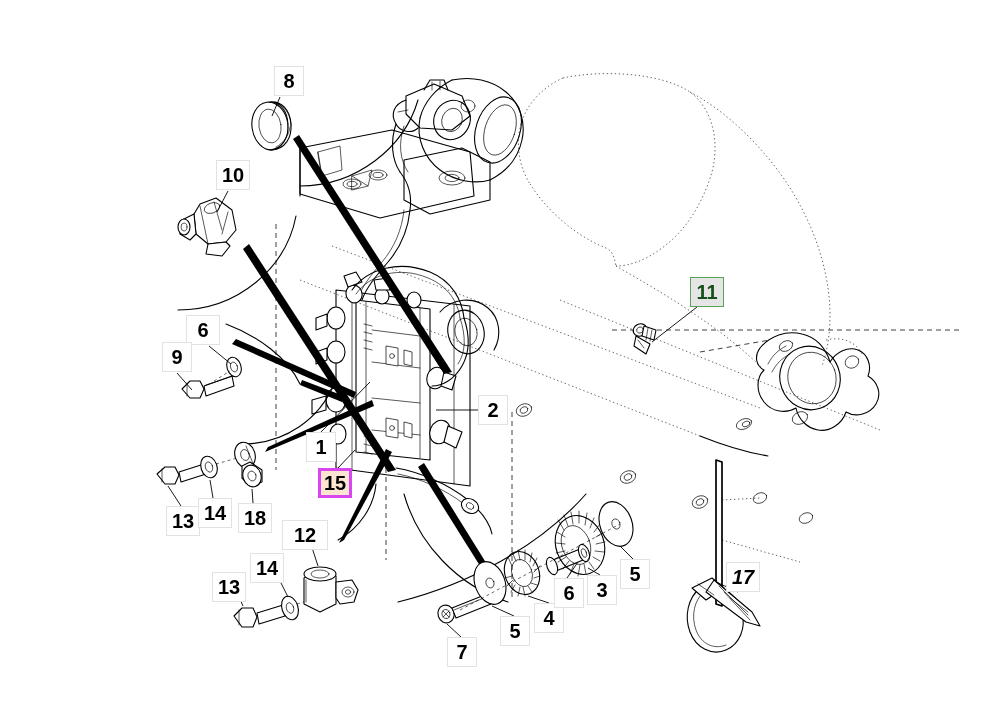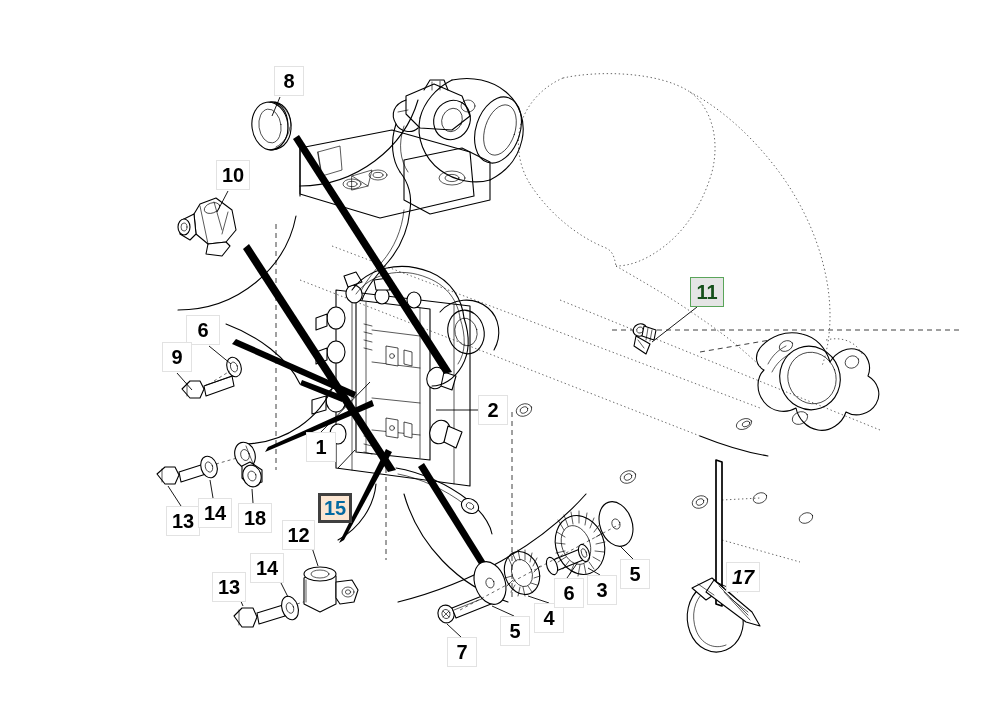--- a/index.html
+++ b/index.html
@@ -44,23 +44,22 @@
     border: 1px solid #e2e2e2;
     color: #000000;
   }
   .callout.green {
     background: #e5e5e5;
     border: 1px solid #5aa55a;
     color: #15501a;
   }
   .callout.orange {
     background: #fce6d2;
-    border: 3px solid #404040;
-    color: #0369a1;
-    margin-top: 25px;
+    border: 3px solid #d946ef;
+    color: #000000;
   }
 </style>
 </head>
 <body>
 
 <div id="diagram-root">
 
   <svg id="diagram-svg" viewBox="0 0 1000 720" xmlns="http://www.w3.org/2000/svg">
     <defs>
       <style>
@@ -440,21 +439,21 @@
       <div class="callout plain" style="left: 216px; top: 160px; width: 34px; height: 30px; font-size: 20px;">10</div>
       <div class="callout plain" style="left: 186px; top: 315px; width: 34px; height: 30px; font-size: 20px;">6</div>
       <div class="callout plain" style="left: 162px; top: 342px; width: 30px; height: 30px; font-size: 20px;">9</div>
       <div class="callout plain" style="left: 306px; top: 432px; width: 30px; height: 30px; font-size: 20px;">1</div>
       <div class="callout plain" style="left: 478px; top: 395px; width: 30px; height: 30px; font-size: 20px;">2</div>
       <div class="callout green" style="left: 690px; top: 277px; width: 34px; height: 30px; font-size: 20px;">11</div>
       <div class="callout orange" style="left: 318px; top: 468px; width: 34px; height: 30px; font-size: 20px;">15</div>
       <div class="callout plain" style="left: 166px; top: 506px; width: 34px; height: 30px; font-size: 20px;">13</div>
       <div class="callout plain" style="left: 198px; top: 498px; width: 34px; height: 30px; font-size: 20px;">14</div>
       <div class="callout plain" style="left: 238px; top: 503px; width: 34px; height: 30px; font-size: 20px;">18</div>
-      <div class="callout plain" style="left: 282px; top: 520px; width: 33px; height: 30px; font-size: 20px;">12</div>
+      <div class="callout plain" style="left: 282px; top: 520px; width: 46px; height: 30px; font-size: 20px;">12</div>
       <div class="callout plain" style="left: 250px; top: 553px; width: 34px; height: 30px; font-size: 20px;">14</div>
       <div class="callout plain" style="left: 212px; top: 572px; width: 34px; height: 30px; font-size: 20px;">13</div>
       <div class="callout plain" style="left: 447px; top: 637px; width: 30px; height: 30px; font-size: 20px;">7</div>
       <div class="callout plain" style="left: 500px; top: 616px; width: 30px; height: 30px; font-size: 20px;">5</div>
       <div class="callout plain" style="left: 534px; top: 603px; width: 30px; height: 30px; font-size: 20px;">4</div>
       <div class="callout plain" style="left: 554px; top: 578px; width: 30px; height: 30px; font-size: 20px;">6</div>
       <div class="callout plain" style="left: 587px; top: 575px; width: 30px; height: 30px; font-size: 20px;">3</div>
       <div class="callout plain" style="left: 620px; top: 559px; width: 30px; height: 30px; font-size: 20px;">5</div>
       <div class="callout plain" style="left: 726px; top: 562px; width: 34px; height: 30px; font-size: 20px; font-style: italic;">17</div>
     </div>

